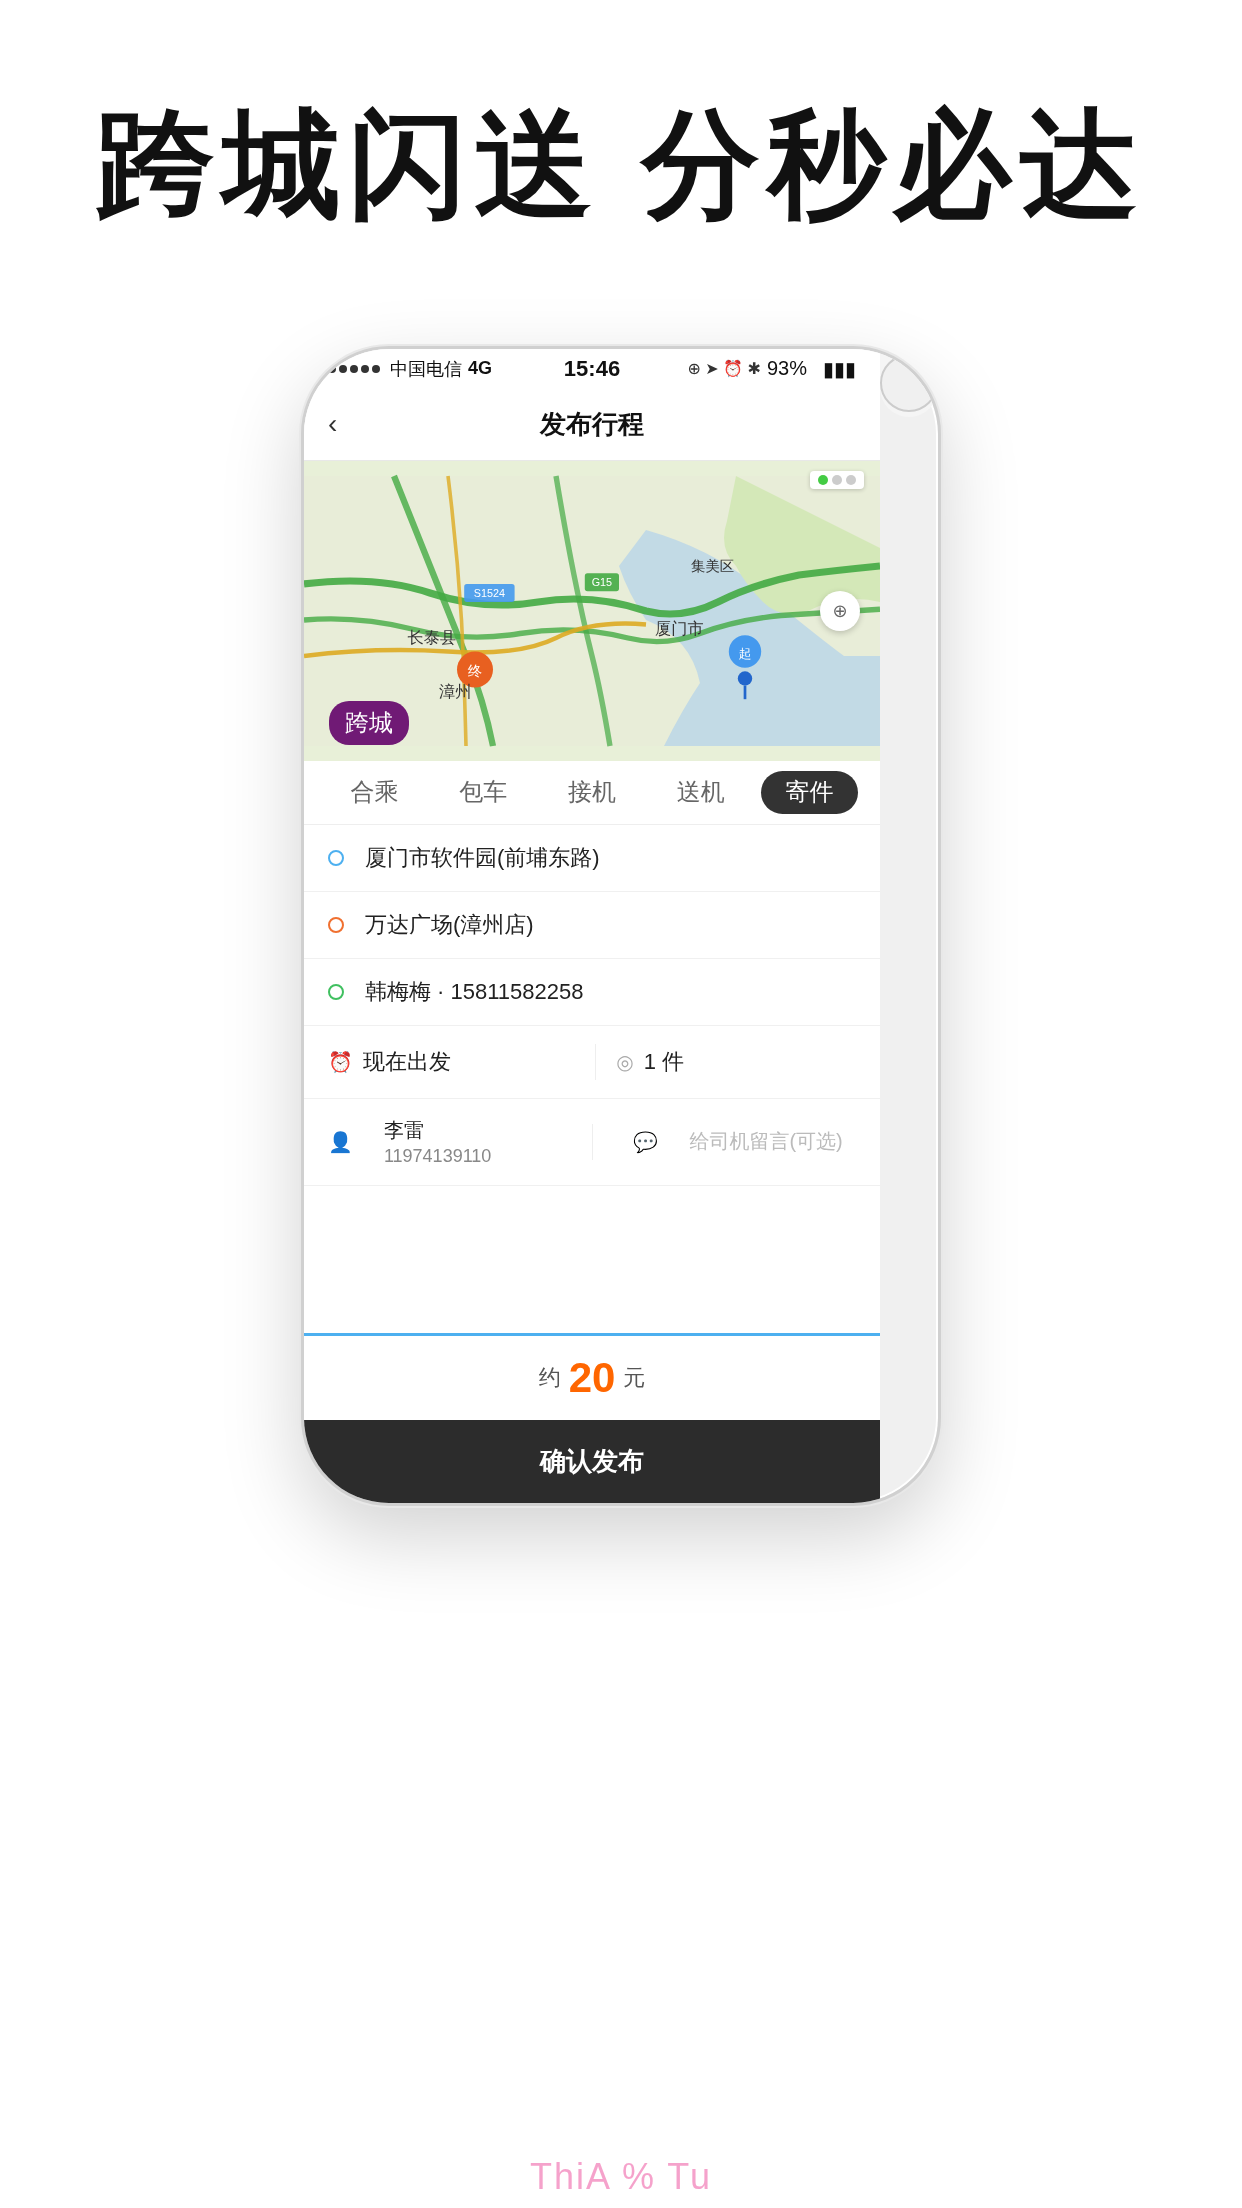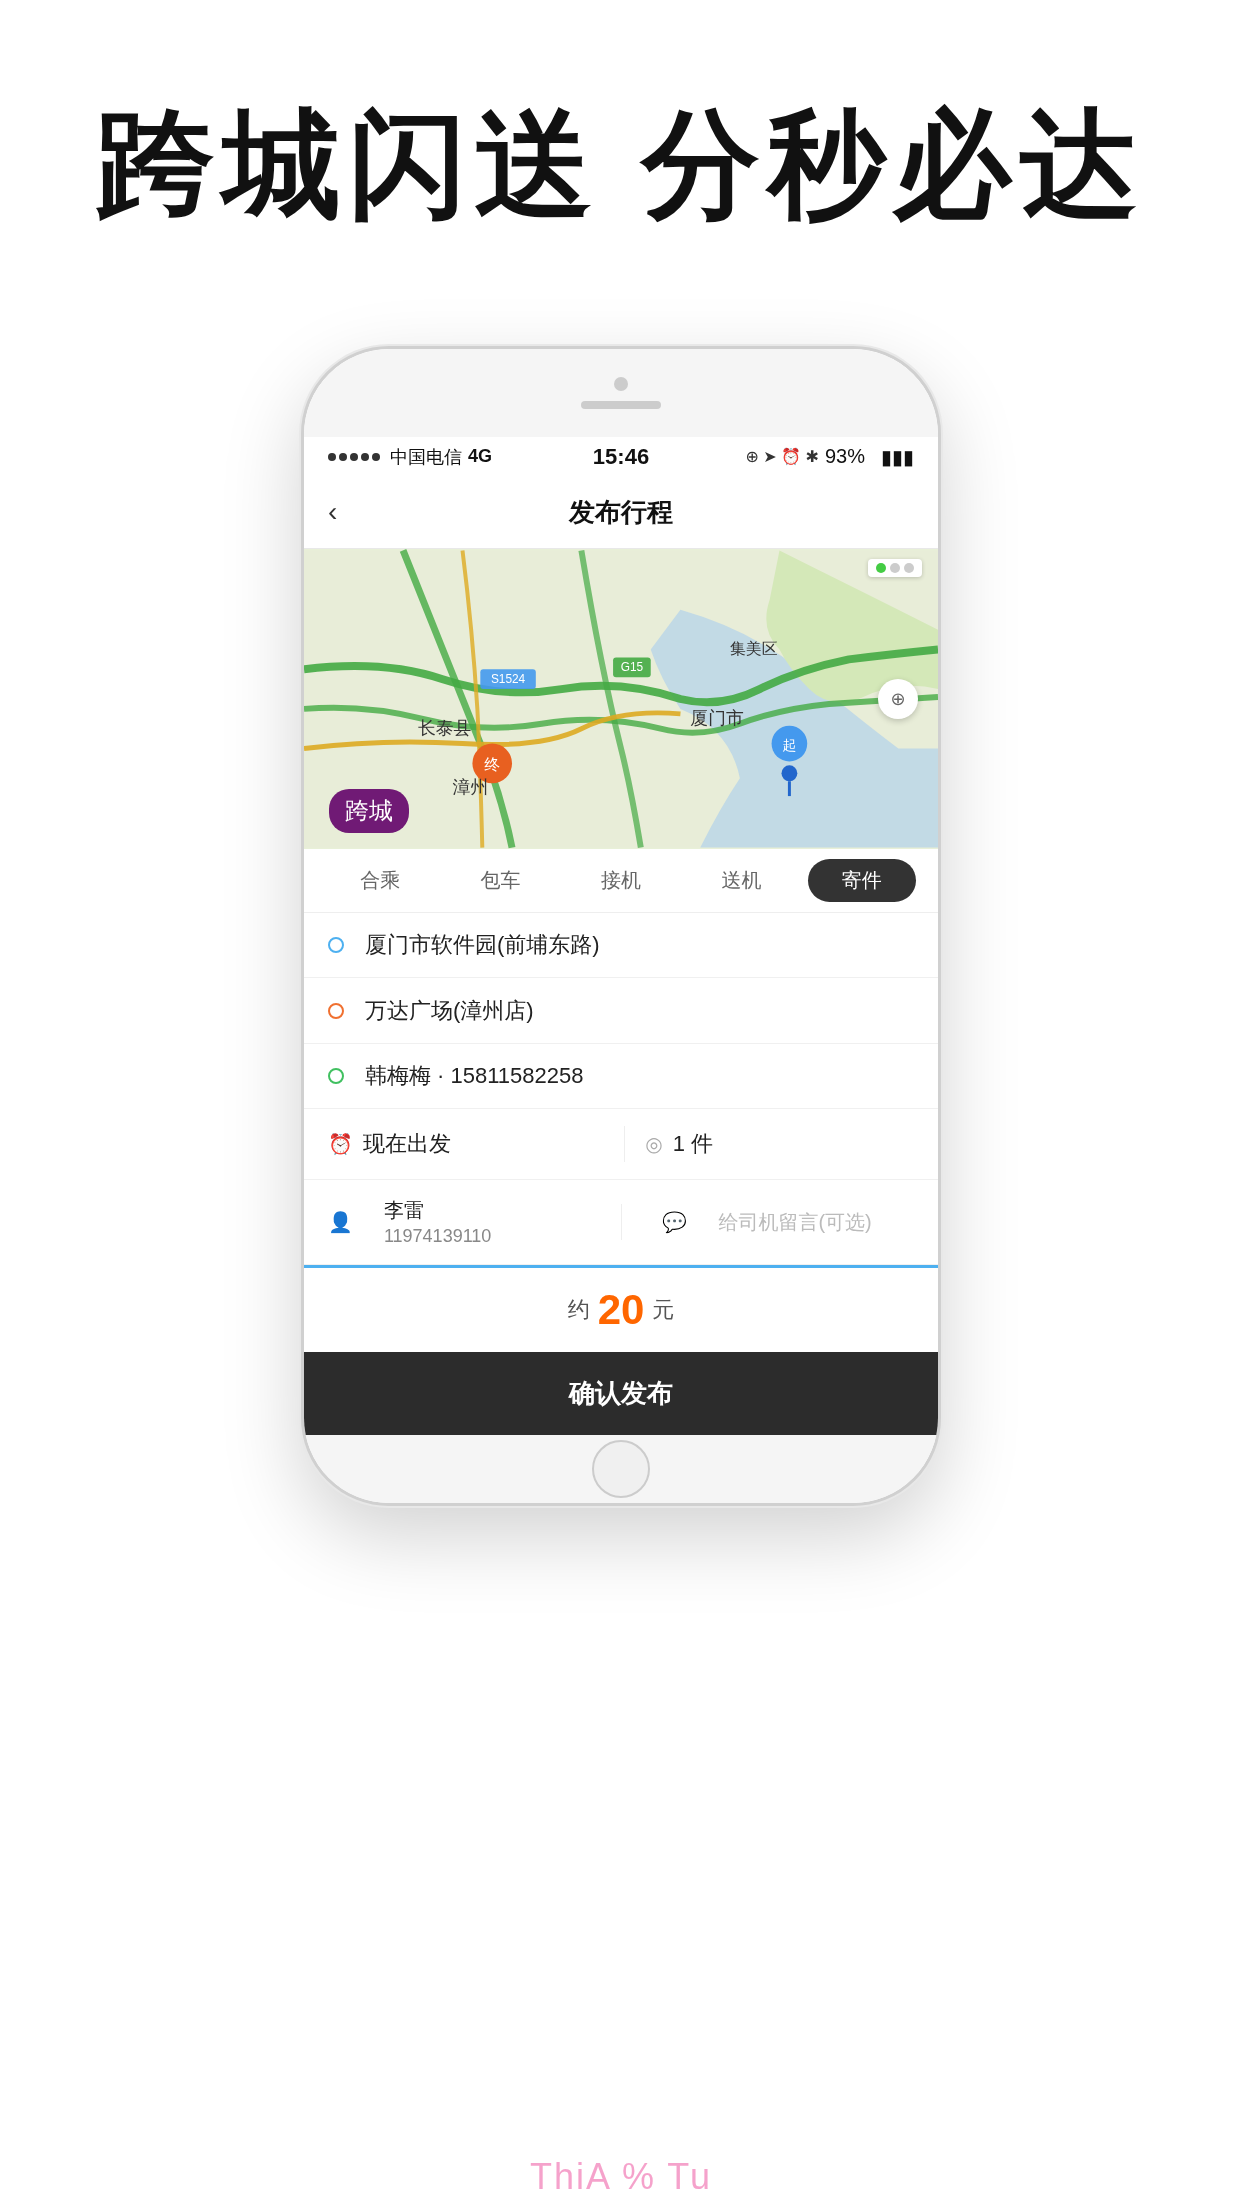--- a/index.html
+++ b/index.html
@@ -64,21 +64,21 @@
       background: #f0f0f0;
       border-radius: 88px;
       border: 3px solid #d0d0d0;
       position: relative;
       box-shadow:
         0 0 0 2px #e8e8e8,
         inset 0 0 0 2px #ffffff,
         0 30px 80px rgba(0,0,0,0.18);
       overflow: hidden;
       display: flex;
-      flex-direction: column;
+      flex-direction: row;
     }
 
     
     .phone-top-bezel {
       height: 88px;
       background: #f5f5f5;
       border-radius: 85px 85px 0 0;
       display: flex;
       flex-direction: column;
       align-items: center;
@@ -275,21 +275,21 @@
       flex-shrink: 0;
       padding: 0 16px;
     }
 
     .tab-item {
       flex: 1;
       height: 100%;
       display: flex;
       align-items: center;
       justify-content: center;
-      font-size: 20px;
+      font-size: 24px;
       color: #666666;
       position: relative;
     }
 
     .tab-item.active {
       color: #ffffff;
     }
 
     .tab-item.active .tab-bg {
       position: absolute;

